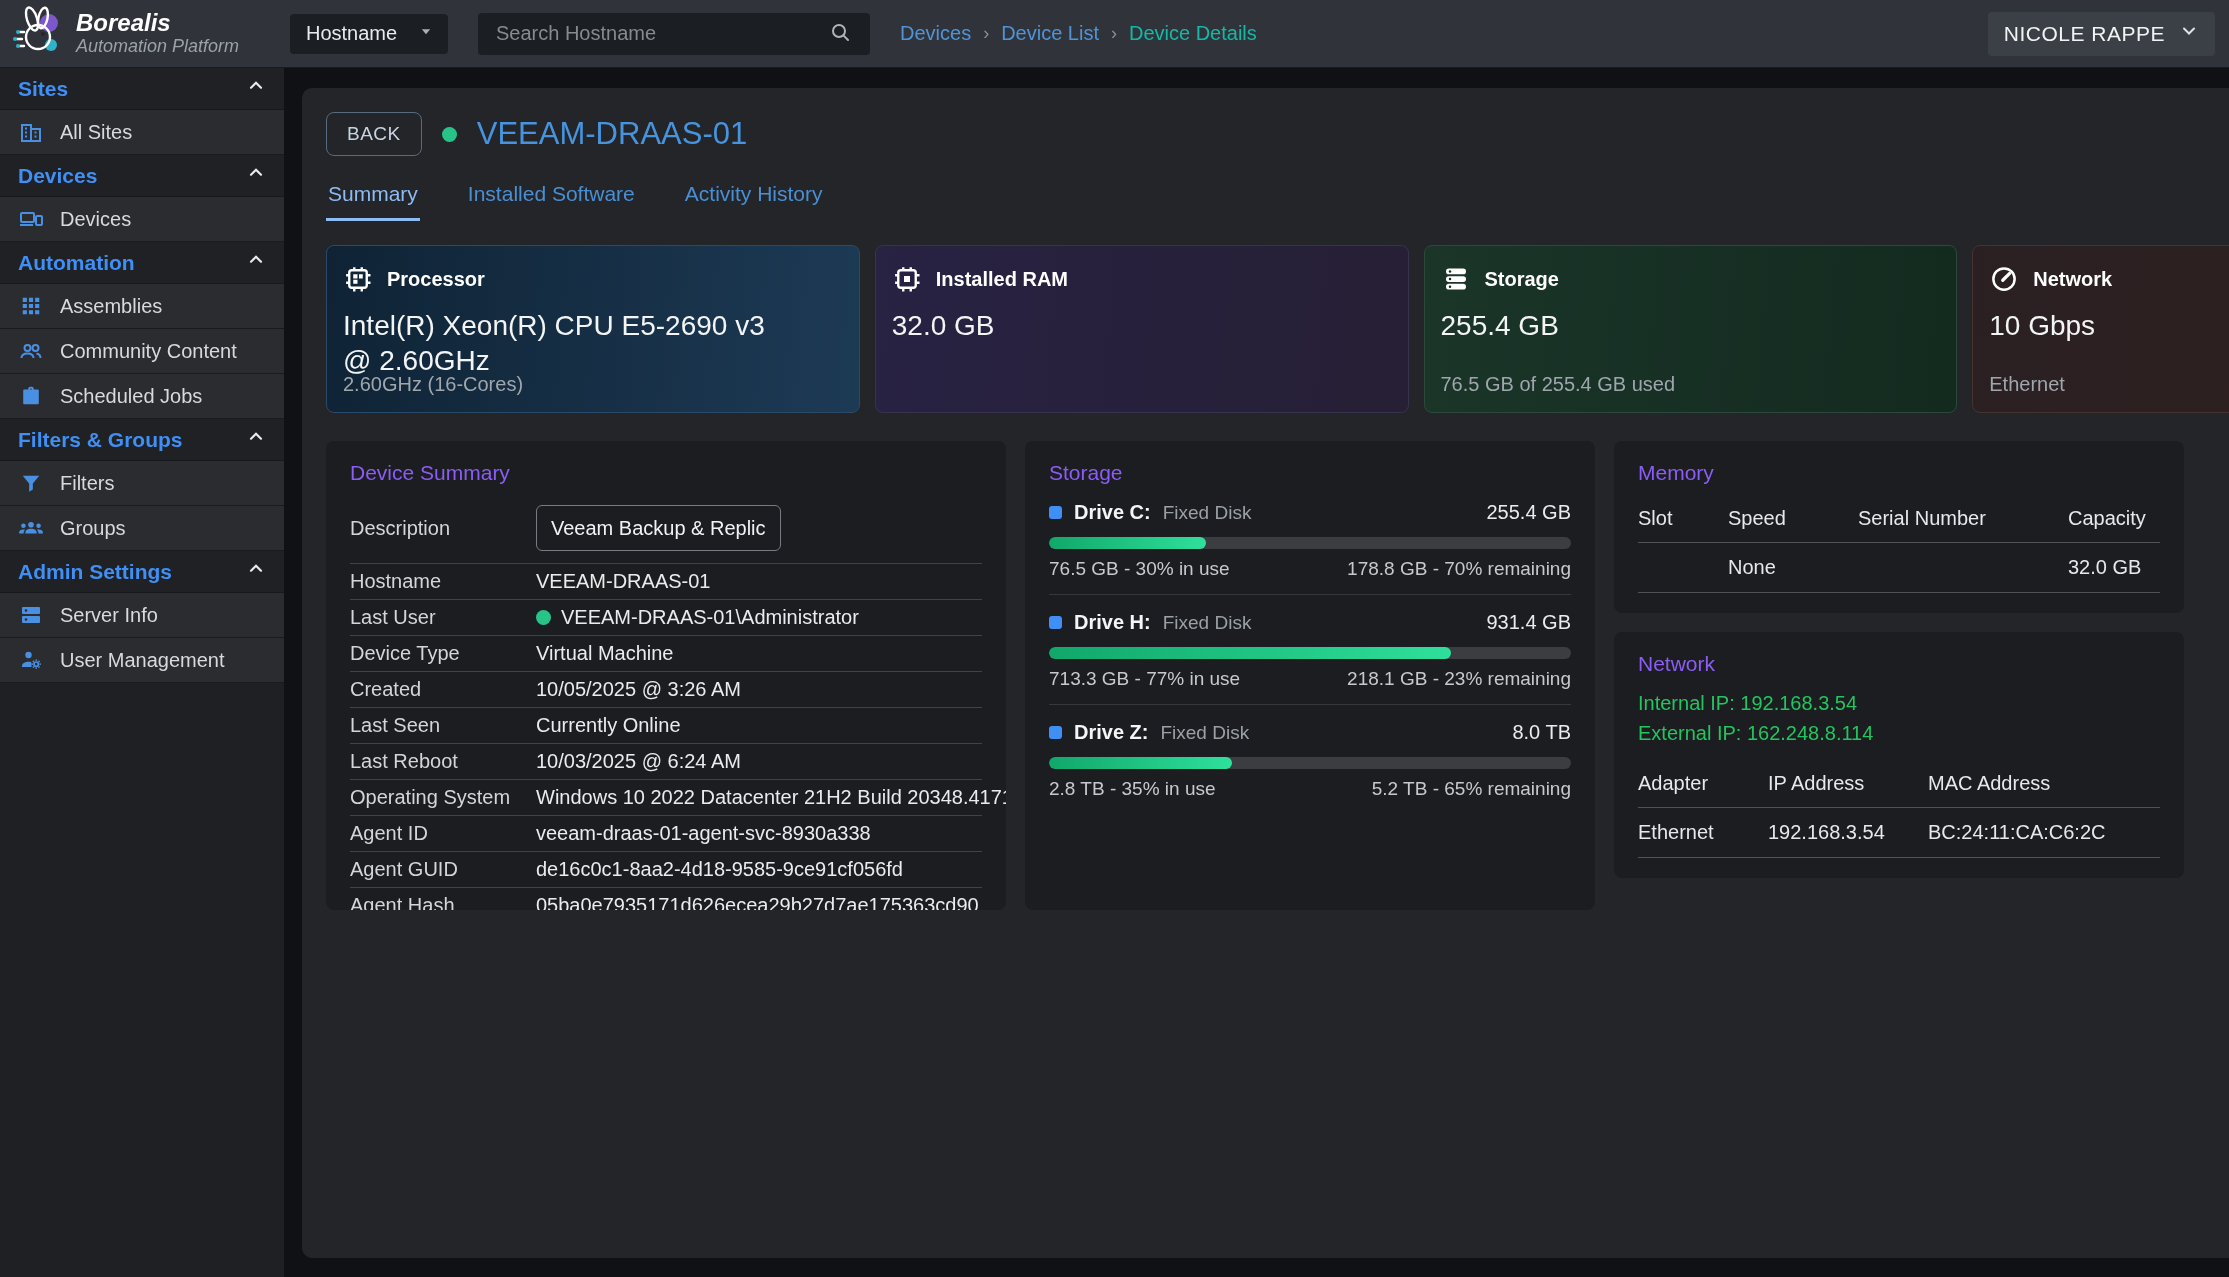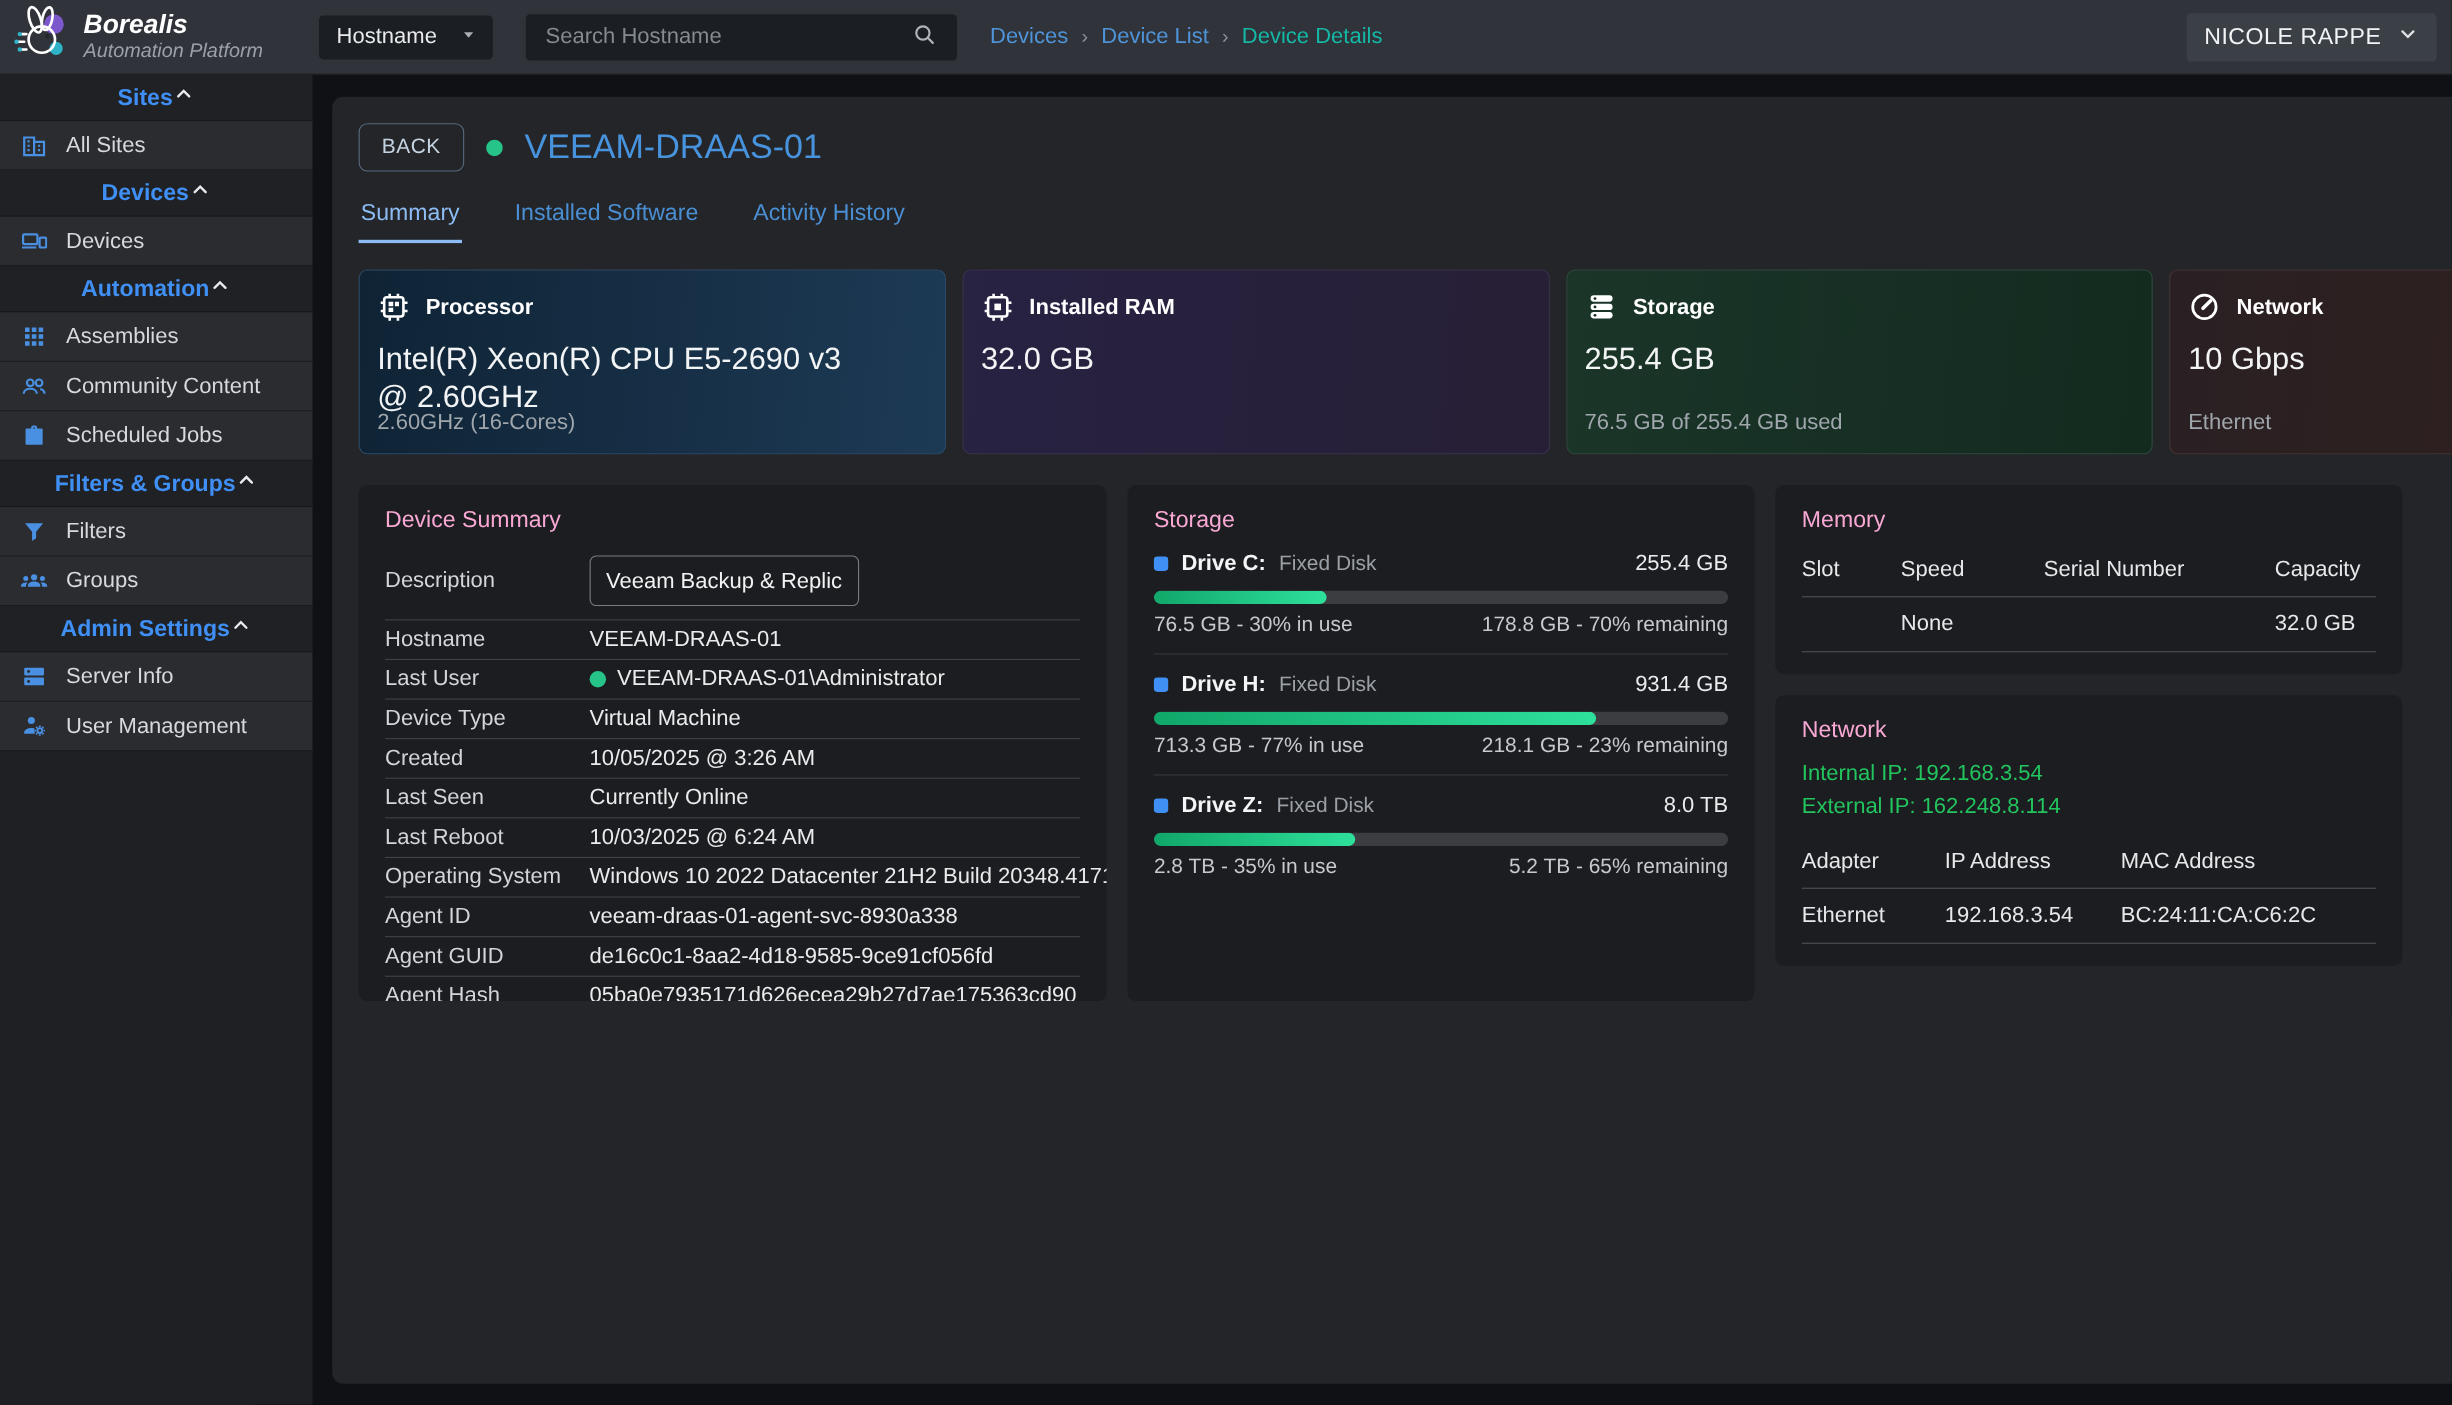--- a/index.html
+++ b/index.html
@@ -49,21 +49,21 @@
     color:#f1f3f4; font-size:21px; letter-spacing:.5px; cursor:pointer;
   }
   .user-chip .caret { color:#dfe2e5; }
 
   
   .page-body { display:flex; height:1209px; }
 
   
   .sidebar { flex:0 0 284px; background:#1e2023; display:flex; flex-direction:column; }
   .side-header {
-    height:42px; background:#1f2125; display:flex; align-items:center; justify-content:center;
+    height:42px; background:#1f2125; display:flex; align-items:center; justify-content:space-between;
     padding:0 18px; color:#3f8ff5; font-weight:bold; font-size:21px;
     border-bottom:1px solid #17181b; cursor:pointer;
   }
   .side-header .chev { color:#e8eaed; }
   .side-item {
     height:45px; background:#2a2c2f; display:flex; align-items:center; gap:16px;
     padding:0 18px; color:#d7dadd; font-size:20px; border-bottom:1px solid #1a1b1e; cursor:pointer;
   }
   .side-item .icon { color:#4a90e2; display:flex; width:26px; justify-content:center; }
   .side-rest { flex:1; background:#1e2023; }
@@ -104,21 +104,21 @@
   .card.storage   { background:linear-gradient(95deg,#1b3529 0%,#132a1f 100%); border-color:#2b4a3b; }
   .card.network   { background:linear-gradient(95deg,#2a2023 0%,#301f1c 100%); border-color:#463231; }
   .card-head { display:flex; align-items:center; gap:14px; color:#ffffff; font-size:20px; font-weight:bold; }
   .card-head .cicon { color:#ffffff; display:flex; }
   .card-value { margin-top:14px; color:#f2f4f5; font-size:28px; line-height:1.25; max-width:430px; }
   .card-sub { position:absolute; left:16px; bottom:16px; color:#9fa6ac; font-size:20px; }
 
   
   .panels { margin-top:28px; display:flex; gap:19px; align-items:flex-start; }
   .panel { background:#1c1d20; border-radius:8px; padding:20px 24px; }
-  .panel-title { color:#f9a8d4; font-size:21px; }
+  .panel-title { color:#8b5cf6; font-size:21px; }
 
   .panel.summary { width:680px; height:469px; overflow:hidden; }
   .sum-table { margin-top:10px; }
   .sum-row { display:flex; align-items:center; border-bottom:1px solid #414346; padding:6px 0; min-height:36px; }
   .sum-row.desc { padding:10px 0 12px 0; border-bottom:1px solid #414346; }
   .sum-label { flex:0 0 186px; color:#d3d6d9; font-size:20px; }
   .sum-value { color:#e9ebec; font-size:20px; display:flex; align-items:center; gap:10px; white-space:nowrap; }
   .desc-input {
     width:245px; height:46px; background:transparent; border:1px solid #767c81; border-radius:6px;
     color:#f0f2f3; font-size:20px; font-family:inherit; padding:0 14px; outline:none;

